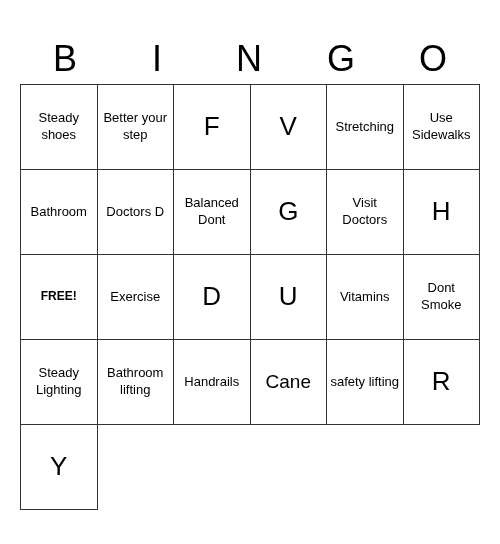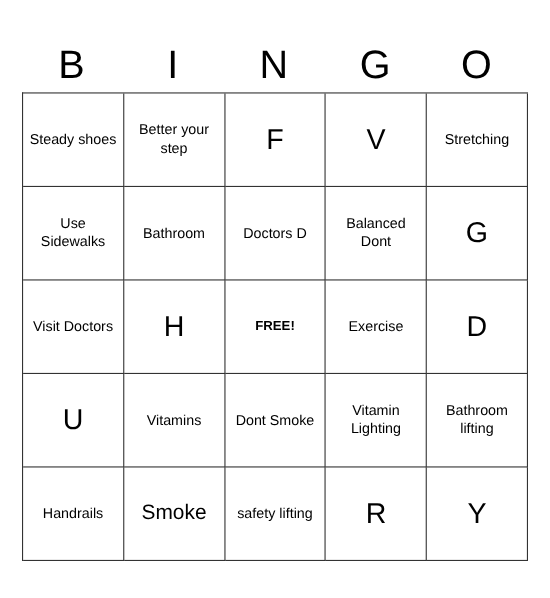--- a/index.html
+++ b/index.html
@@ -32,21 +32,21 @@
 
     .bingo-header-cell {
       font-size: 36px;
       font-weight: normal;
       padding: 4px 0;
       letter-spacing: 2px;
     }
 
     .bingo-grid {
       display: grid;
-      grid-template-columns: repeat(5, 1fr);
+      grid-template-columns: repeat(6, 1fr);
       border-left: 1.5px solid #333;
       border-top: 1.5px solid #333;
     }
 
     .bingo-cell {
       border-right: 1.5px solid #333;
       border-bottom: 1.5px solid #333;
       min-height: 85px;
       display: flex;
       align-items: center;
@@ -93,21 +93,21 @@
       <div class="bingo-cell">Balanced Dont</div>
       <div class="bingo-cell large-text">G</div>
       <div class="bingo-cell">Visit Doctors</div>
       <div class="bingo-cell large-text">H</div>
       <div class="bingo-cell free">FREE!</div>
       <div class="bingo-cell">Exercise</div>
       <div class="bingo-cell large-text">D</div>
       <div class="bingo-cell large-text">U</div>
       <div class="bingo-cell">Vitamins</div>
       <div class="bingo-cell">Dont Smoke</div>
-      <div class="bingo-cell">Vitamin Lighting</div>
+      <div class="bingo-cell">Steady Lighting</div>
       <div class="bingo-cell">Bathroom lifting</div>
       <div class="bingo-cell">Handrails</div>
-      <div class="bingo-cell medium-text">Smoke</div>
+      <div class="bingo-cell medium-text">Cane</div>
       <div class="bingo-cell">safety lifting</div>
       <div class="bingo-cell large-text">R</div>
       <div class="bingo-cell large-text">Y</div>
     </div>
 </div>
 
 </body></html>

